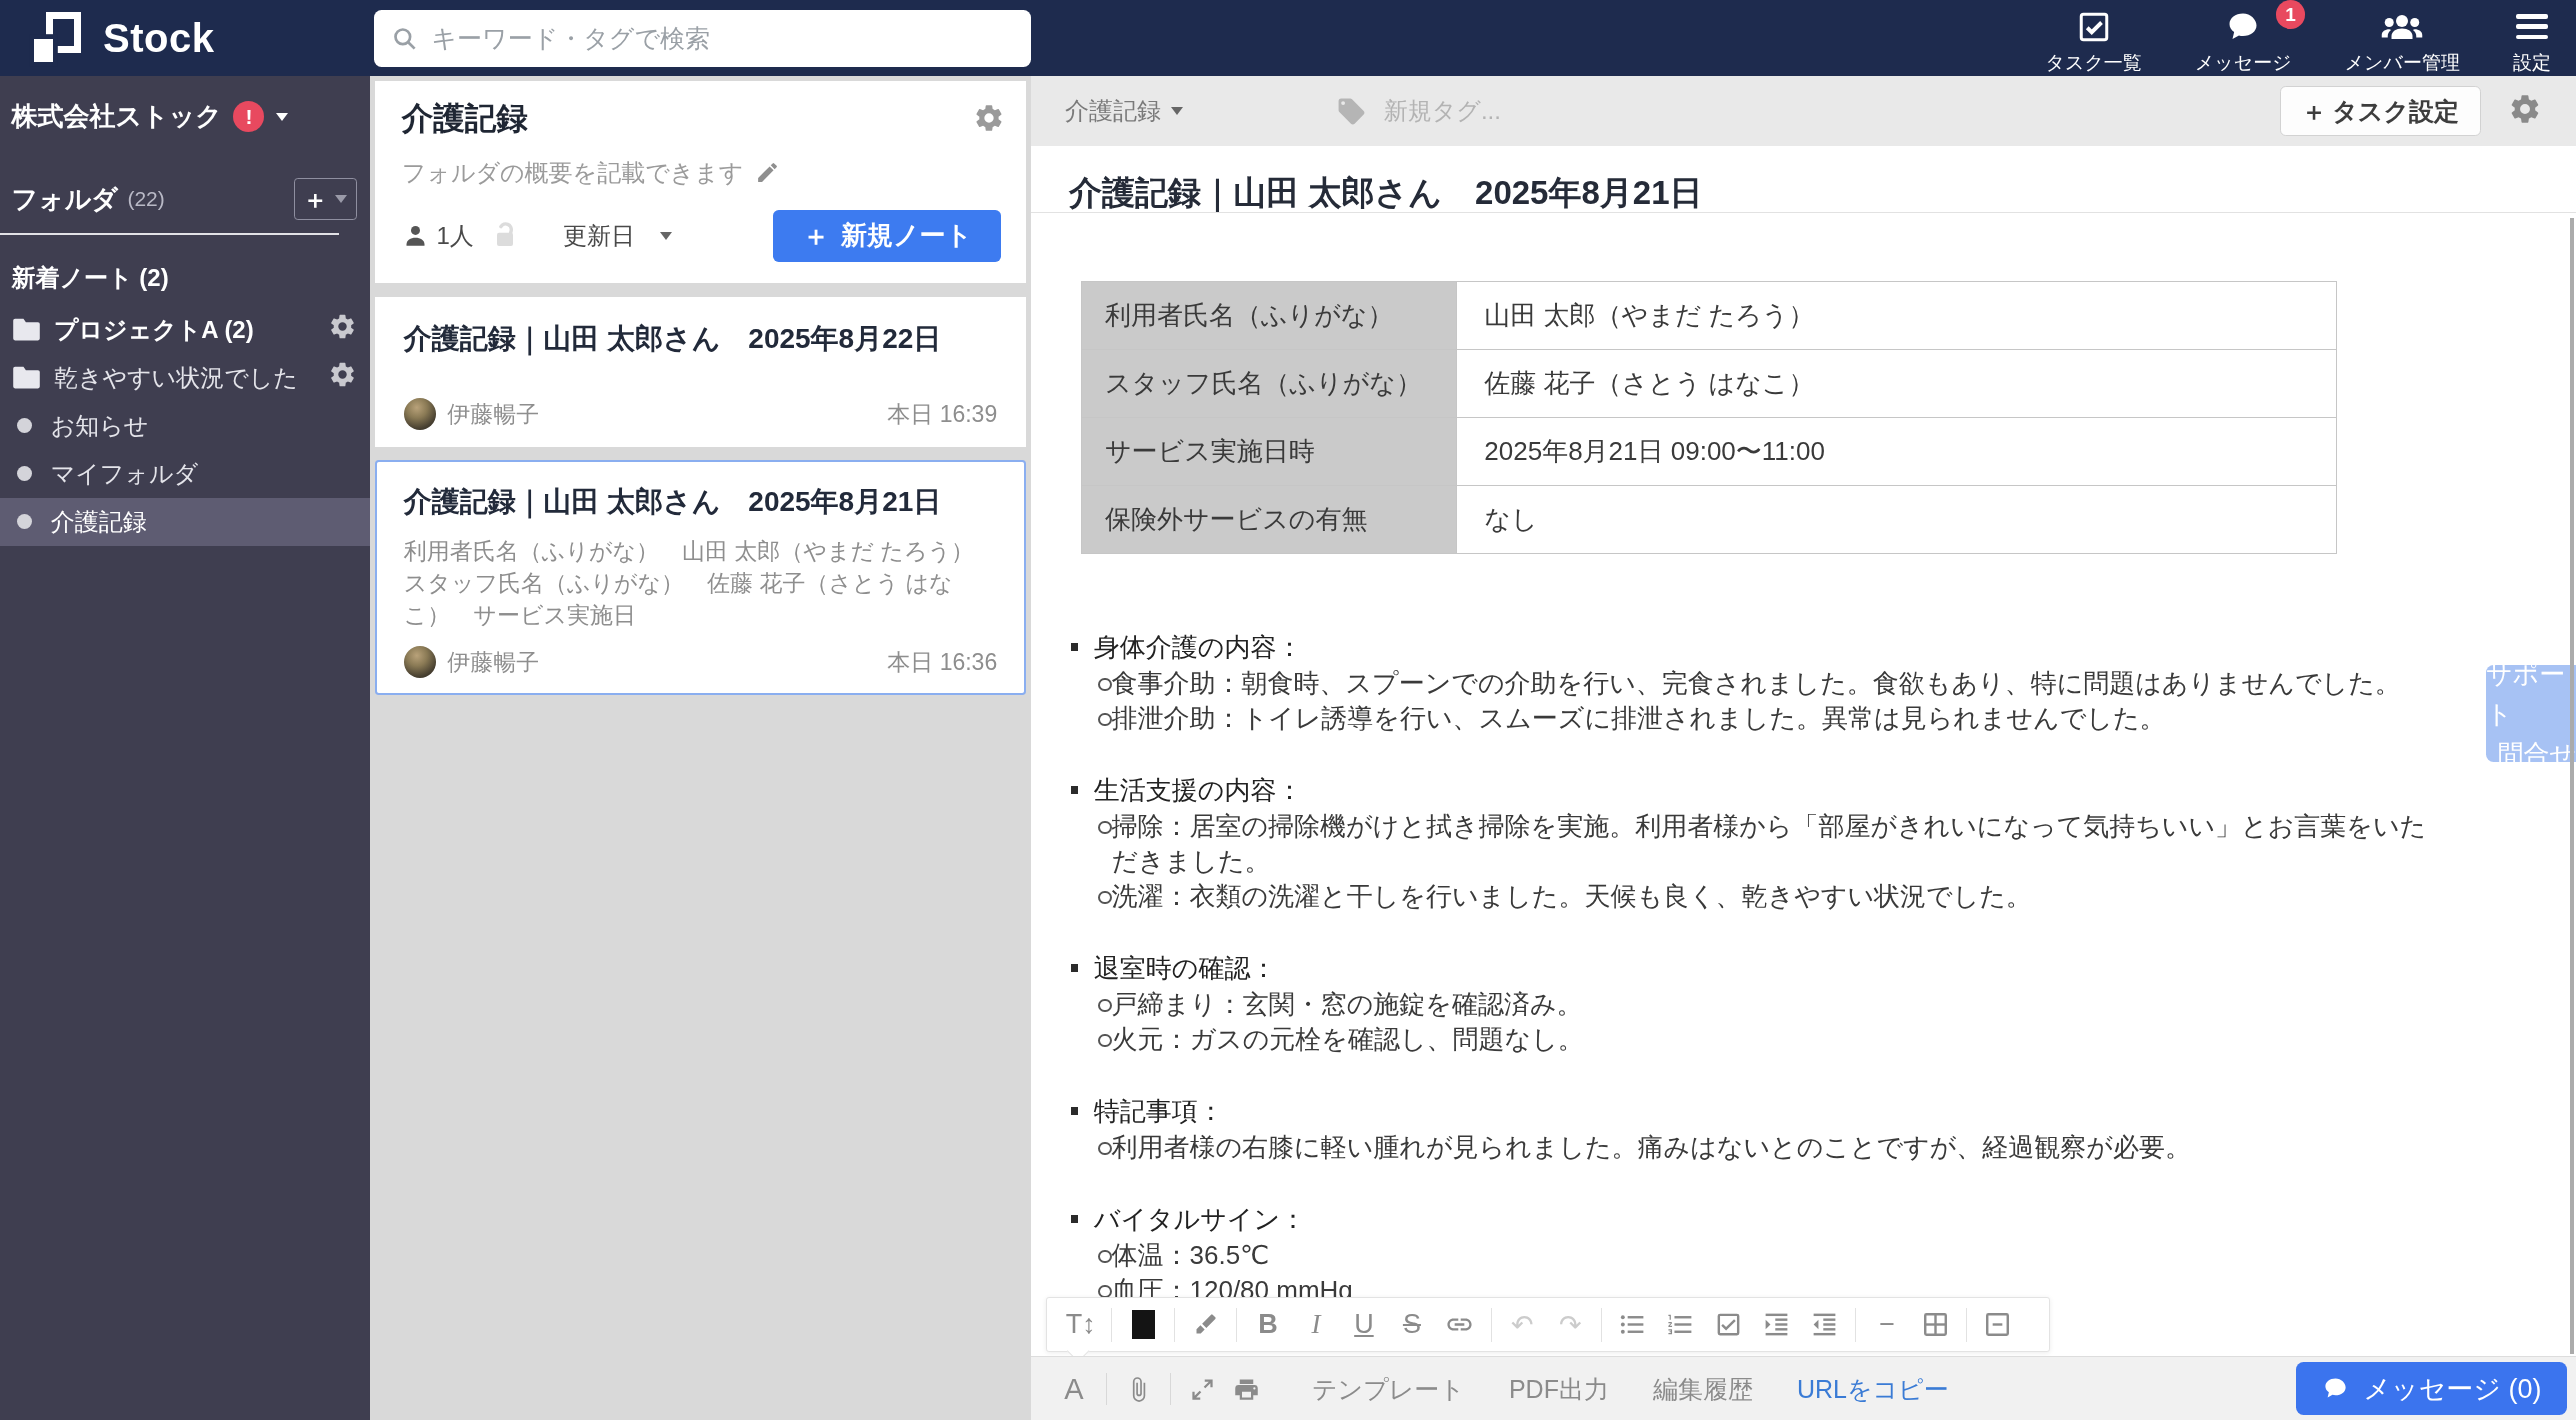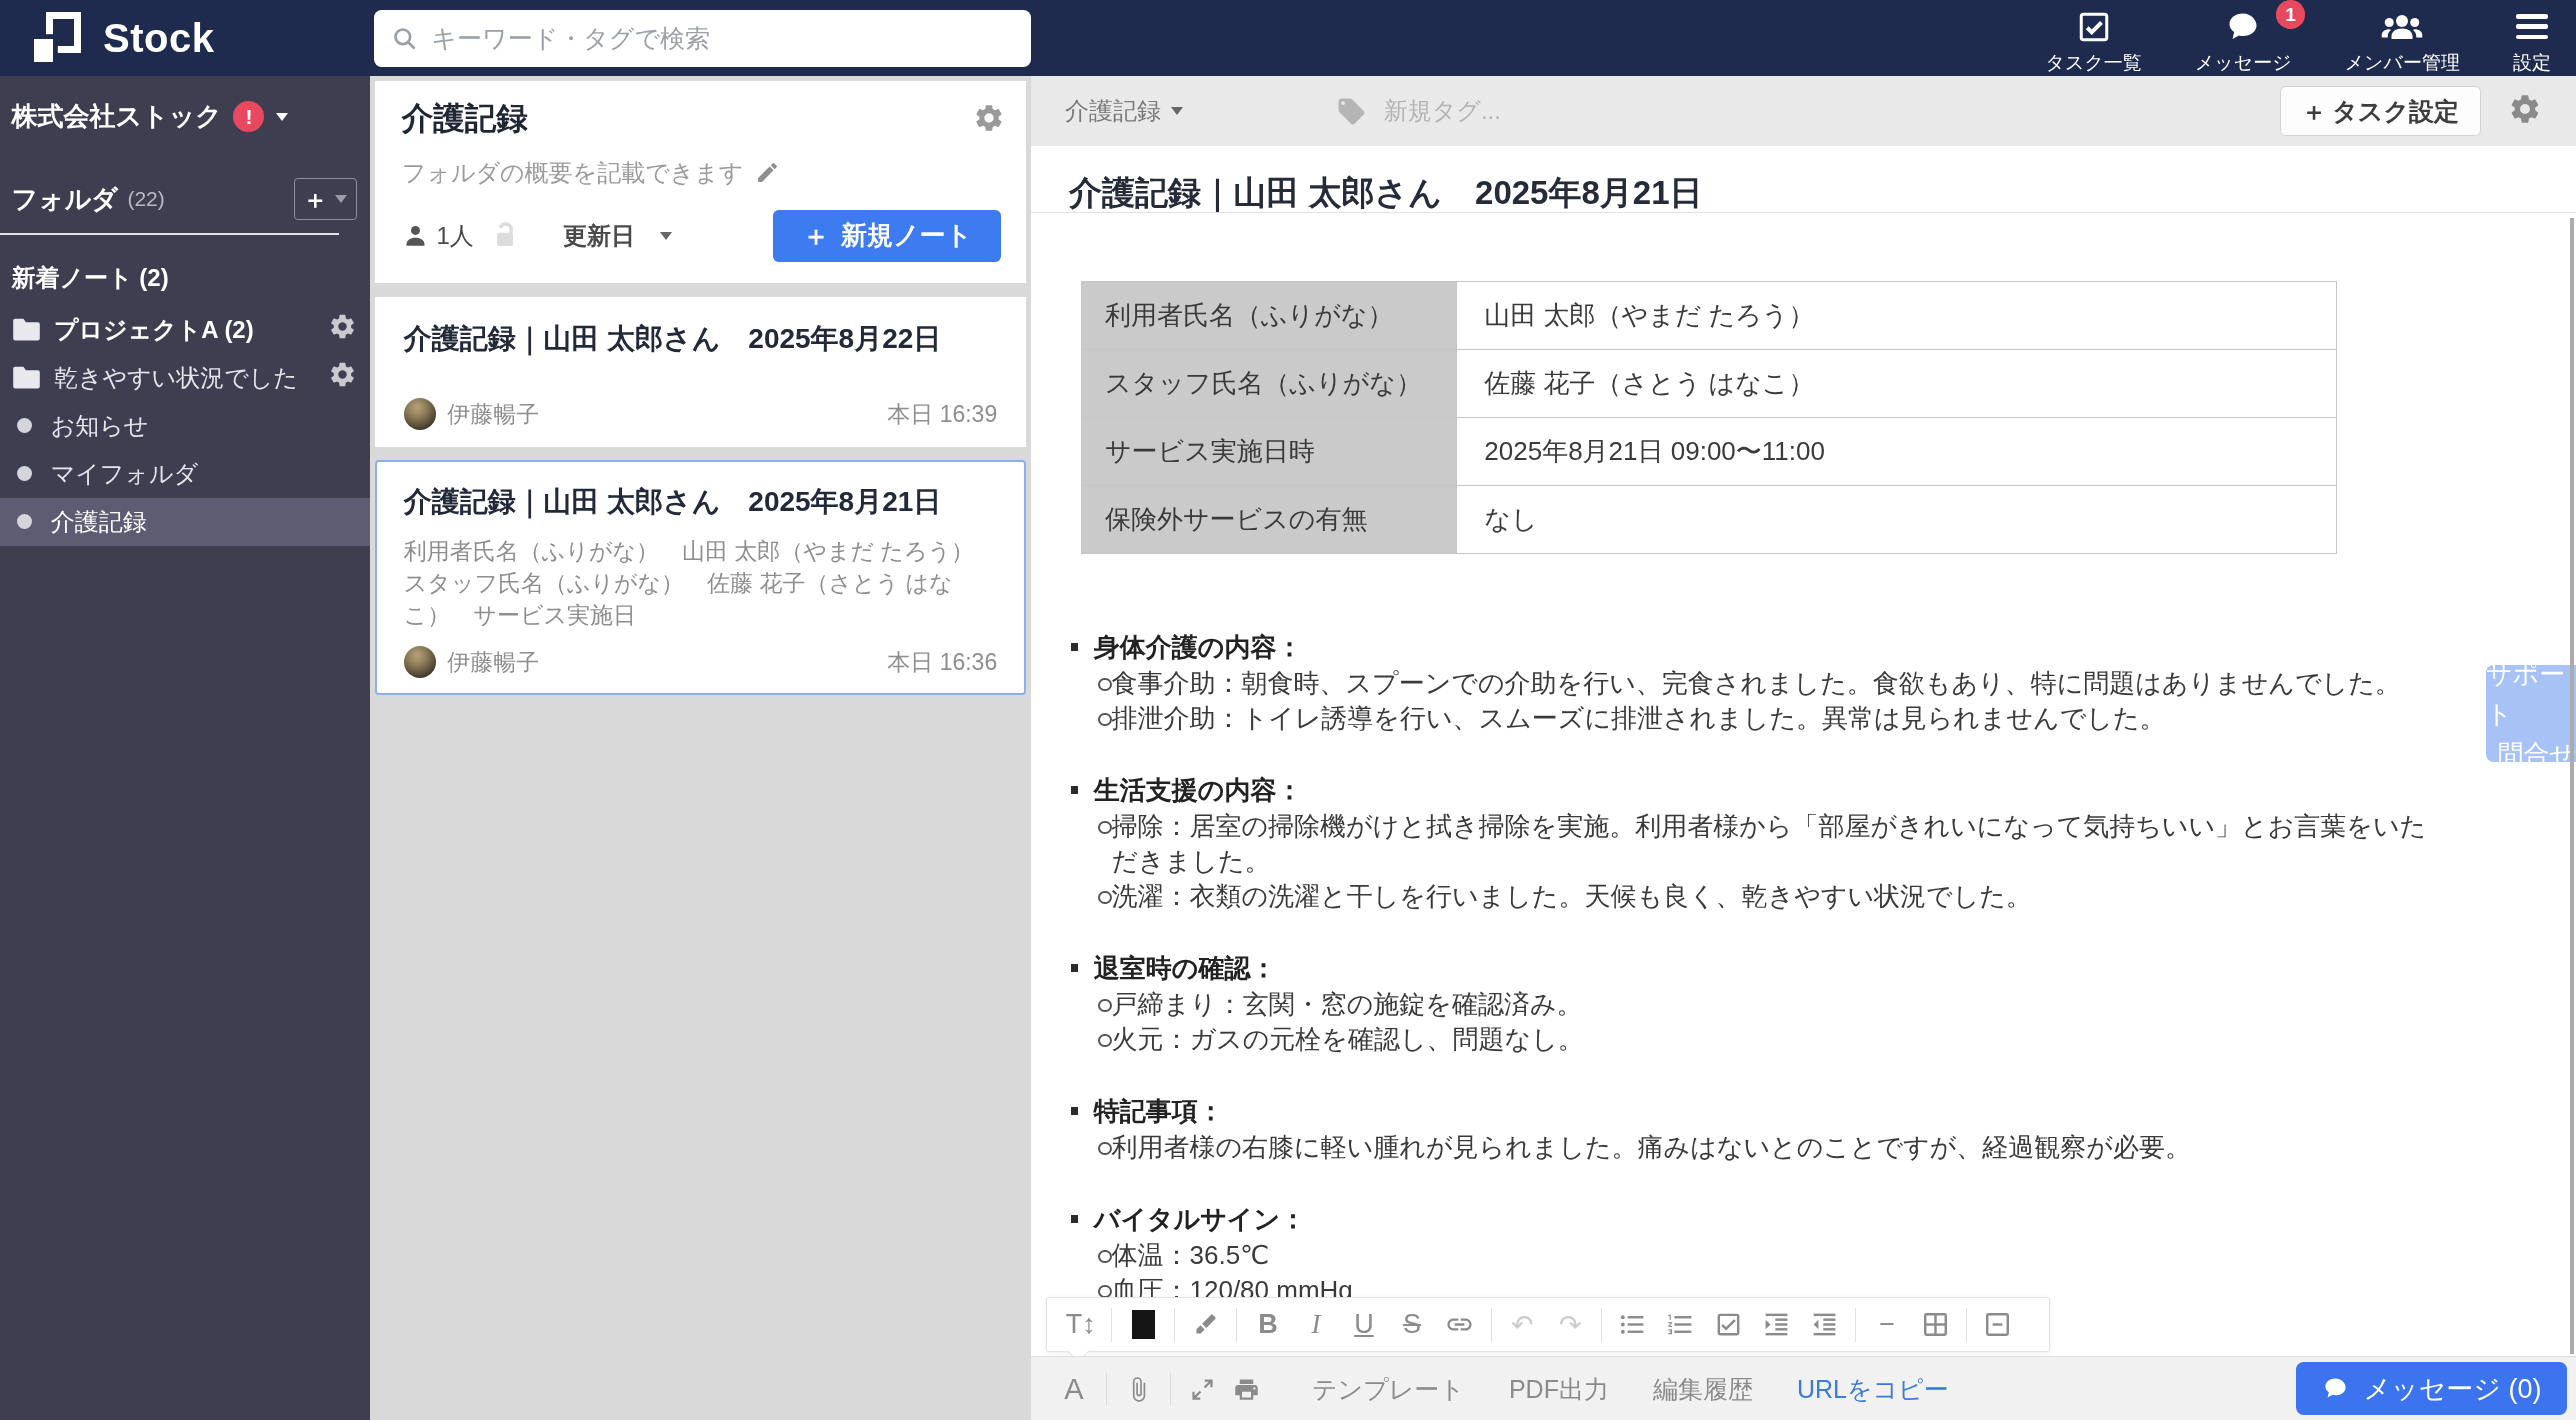--- a/index.html
+++ b/index.html
@@ -52,21 +52,21 @@
   
   .notelist{position:absolute;left:370px;top:76px;bottom:0;width:661px;background:#D9D9D9;
             padding:4.8px;box-sizing:border-box;}
   .nl-header{background:#fff;position:relative;padding:17px 25px 21px 27px;margin-bottom:14.3px;}
   .nl-title{font-size:31.5px;font-weight:700;color:#1f2633;}
   .nl-gear{position:absolute;right:21px;top:21px;cursor:pointer;}
   .nl-desc{margin-top:17px;font-size:24px;color:#9b9b9b;display:flex;align-items:center;gap:11.5px;}
   .nl-meta{margin-top:21px;display:flex;align-items:center;font-size:24px;color:#4a4a4a;}
   .nl-meta .members{margin-left:7.6px;}
   .nl-meta .lock{margin-left:15.3px;}
-  .nl-meta .sort{margin-left:42px;display:flex;align-items:center;gap:25px;cursor:pointer;font-weight:bold;}
+  .nl-meta .sort{margin-left:42px;display:flex;align-items:center;gap:25px;cursor:pointer;}
   .new-note-btn{margin-left:auto;height:52px;padding:0 29px;background:#3D7BF0;color:#fff;border-radius:5.7px;
                 font-size:26px;font-weight:700;display:flex;align-items:center;gap:11.5px;cursor:pointer;}
   .new-note-btn .plus{font-size:27px;font-weight:800;}
   .note-card{background:#fff;border:2.9px solid transparent;padding:21px 27px 15.3px;margin-bottom:12.4px;cursor:pointer;}
   .note-card.selected{border-color:#8AAEF0;border-radius:3.8px;}
   .nc-title{font-size:28px;font-weight:700;color:#222a3a;}
   .nc-preview{margin-top:14px;font-size:23px;line-height:32px;color:#8e8e8e;}
   .nc-footer{margin-top:15.3px;display:flex;align-items:center;gap:11.5px;font-size:23px;color:#8e8e8e;}
   .nc-footer.gap{margin-top:40px;}
   .avatar{width:32px;height:32px;border-radius:50%;flex:none;
@@ -86,21 +86,21 @@
             font-size:25px;color:#3d3d3d;font-weight:600;display:flex;align-items:center;gap:5.7px;cursor:pointer;}
   .main-gear{margin-left:27px;cursor:pointer;}
   .note-title{position:absolute;top:73px;left:38px;font-size:33px;font-weight:700;color:#252b38;}
   .title-sep{position:absolute;top:136px;left:0;right:0;height:1px;background:#e2e2e2;}
   .care-table{position:absolute;top:205px;left:50px;width:1256px;border-collapse:collapse;}
   .care-table td{border:1.9px solid #c6c6c6;height:67px;font-size:26px;color:#3a3a3a;padding:0 15.3px 0 23px;}
   .care-table td.lbl{background:#cacaca;width:336px;}
   .care-table td.val{background:#fff;padding-left:27px;}
   .note-body{position:absolute;top:552px;left:38px;right:124px;}
   .sec{margin-bottom:35px;}
-  .sec-h{display:flex;align-items:center;gap:15.3px;font-size:26px;font-weight:700;color:#222;line-height:38px;}
+  .sec-h{display:flex;align-items:center;gap:15.3px;font-size:26px;font-weight:400;color:#222;line-height:38px;}
   .sq{width:7.6px;height:7.6px;background:#2b2b2b;margin-left:1.9px;flex:none;}
   .sec-item{display:flex;gap:0;font-size:26px;color:#3a3a3a;line-height:35px;padding-left:29px;align-items:flex-start;}
   .circ{width:9.5px;height:9.5px;border:2.9px solid #555;border-radius:50%;margin-top:11.5px;flex:none;}
 
   
   .editor-toolbar{position:absolute;left:15.3px;bottom:69px;width:1004px;height:55px;background:#fff;
                   border:1px solid #e3e3e3;border-radius:2.9px;display:flex;align-items:center;padding:0 9.5px;
                   box-sizing:border-box;box-shadow:0 1px 4.8px rgba(0,0,0,.08);}
   .tb-btn{min-width:48px;height:42px;display:flex;align-items:center;justify-content:center;
           font-size:27px;color:#8b8b8b;cursor:pointer;flex:none;}

